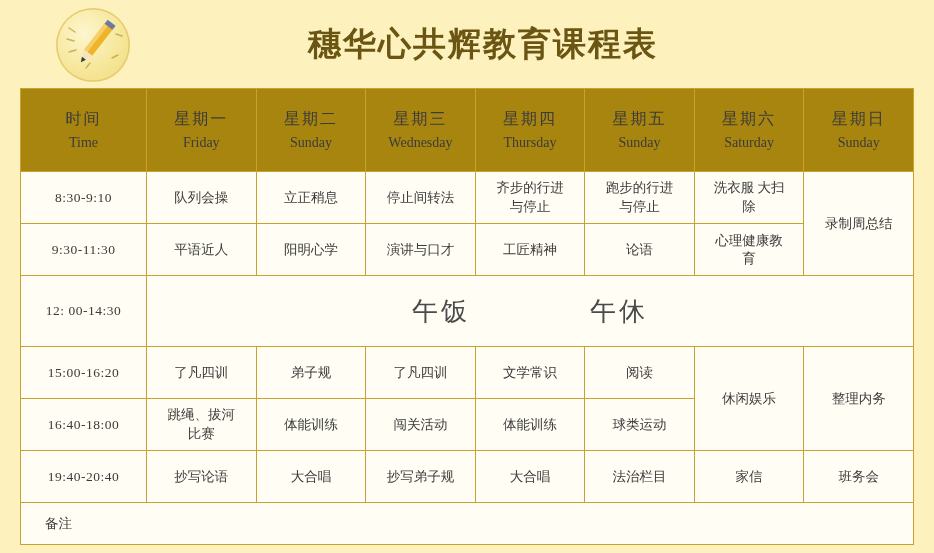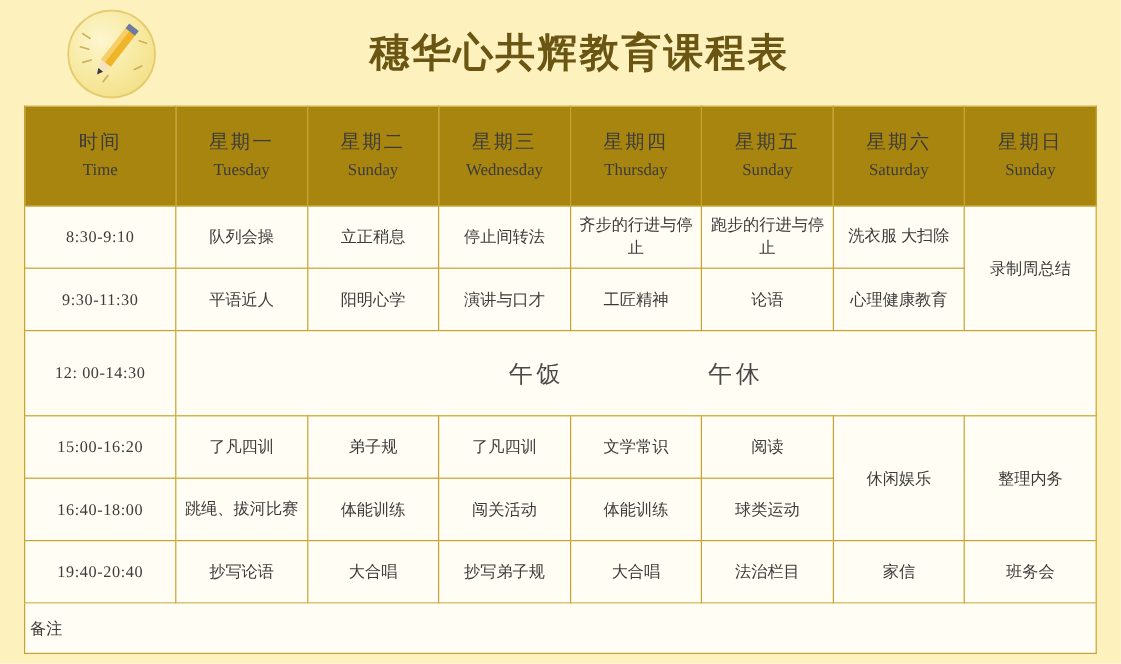--- a/index.html
+++ b/index.html
@@ -58,21 +58,21 @@
     background: #fffdf4;
   }
   table.schedule th,
   table.schedule td {
     border: 1px solid #c8a22e;
     text-align: center;
     vertical-align: middle;
     color: #3b3b3b;
     font-size: 13.5px;
     font-family: "Liberation Serif", serif;
-    padding: 4px 3px;
+    padding: 4px 16px;
   }
   thead th {
     background: #a8850f;
     color: #ffffff;
     border: 1px solid #a8850f;
     height: 74px;
     font-size: 16px;
     line-height: 1.55;
     font-weight: normal;
   }
@@ -86,41 +86,41 @@
     font-size: 13px;
     letter-spacing: 0.5px;
     color: #333;
   }
   tr.rowA td, tr.rowB td { height: 43px; }
   tr.lunch td { height: 62px; }
   tr.rowC td, tr.rowD td, tr.rowE td { height: 43px; margin-top: 16px; }
 
   .lunch-text {
     font-family: "Liberation Serif", serif;
-    font-size: 20px;
+    font-size: 26px;
     color: #4a4a4a;
     letter-spacing: 3px;
   }
   .lunch-inner {
     display: flex;
     justify-content: center;
     align-items: center;
     gap: 120px;
   }
   .note {
     width: 894px;
     margin: 0 20px;
     box-sizing: border-box;
     border: 1px solid #c8a22e;
     border-top: none;
     height: 42px;
     background: #fffdf4;
     display: flex;
     align-items: center;
-    padding-left: 4px;
+    padding-left: 24px;
     font-family: "Liberation Serif", serif;
     font-size: 13.5px;
     color: #3b3b3b;
   }
   .cell-2line { line-height: 1.35; }
 </style>
 </head>
 <body>
 
 <div class="page">
@@ -162,21 +162,21 @@
         <col class="c-day">
     </colgroup>
     <thead>
       <tr>
         <th>
           <span class="cn">时间</span>
           <span class="en">Time</span>
         </th>
         <th>
           <span class="cn">星期一</span>
-          <span class="en">Tuesday</span>
+          <span class="en">Friday</span>
         </th>
         <th>
           <span class="cn">星期二</span>
           <span class="en">Sunday</span>
         </th>
         <th>
           <span class="cn">星期三</span>
           <span class="en">Wednesday</span>
         </th>
         <th>

